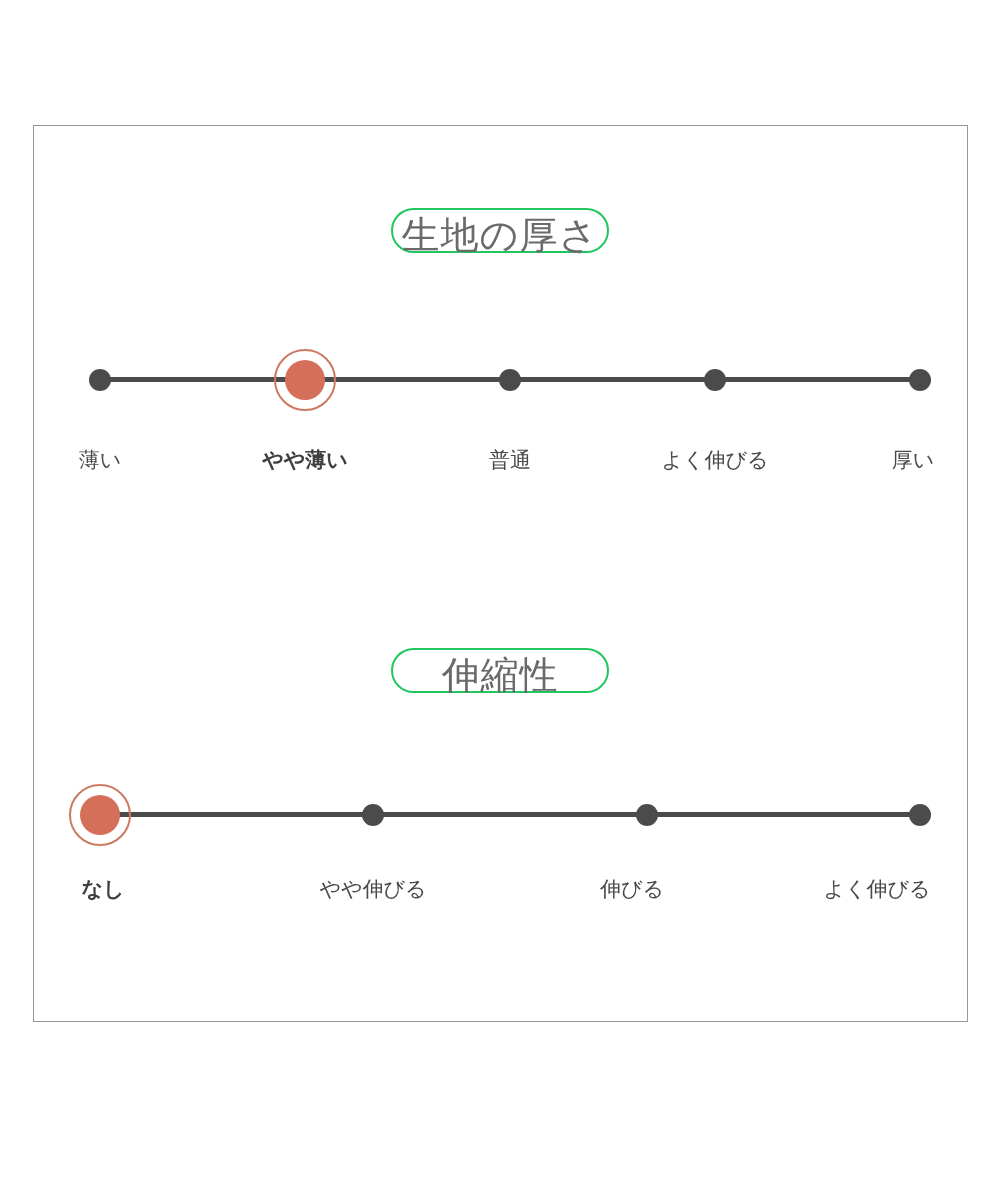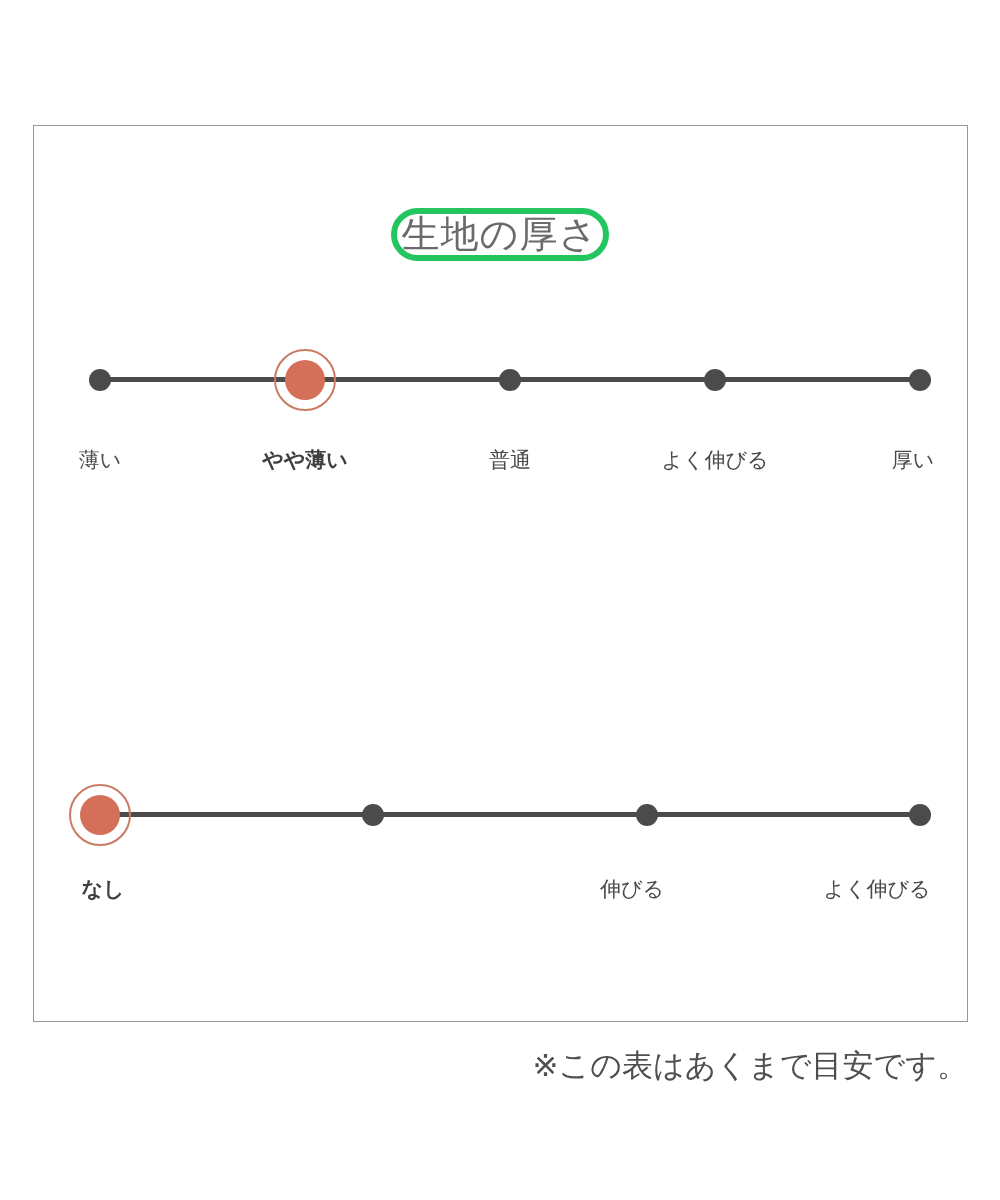--- a/index.html
+++ b/index.html
@@ -22,26 +22,26 @@
     width: 935px;
     height: 897px;
     border: 1px solid #979797;
     box-sizing: border-box;
   }
   .pill {
     position: absolute;
     left: 50%;
     transform: translateX(-50%);
     width: 218px;
-    height: 53px;
-    border: 6px solid #22c55e;
+    height: 45px;
+    border: 2px solid #22c55e;
     border-radius: 30px;
     box-sizing: border-box;
     display: flex;
-    align-items: center;
+    align-items: flex-start;
     justify-content: center;
   }
   .pill span {
     font-size: 38px;
     color: #6a6a6a;
     letter-spacing: 1px;
     white-space: nowrap;
   }
   .track {
     position: absolute;
@@ -111,26 +111,29 @@
   <div class="dot" style="left:510px; top:380px"></div>
   <div class="dot" style="left:715px; top:380px"></div>
   <div class="dot" style="left:920px; top:380px"></div>
 
   <div class="lbl" style="left:100px; top:446px">薄い</div>
   <div class="lbl sel" style="left:305px; top:446px">やや薄い</div>
   <div class="lbl" style="left:510px; top:446px">普通</div>
   <div class="lbl" style="left:715px; top:446px">よく伸びる</div>
   <div class="lbl" style="left:913px; top:446px">厚い</div>
 
+  <div class="pill" style="top:648px">
+    <span>伸縮性</span>
+  </div>
 
   <div class="track" style="left:100px; top:812px; width:820px"></div>
   <div class="dot selected" style="left:100px; top:815px"></div>
   <div class="dot" style="left:373px; top:815px"></div>
   <div class="dot" style="left:647px; top:815px"></div>
   <div class="dot" style="left:920px; top:815px"></div>
 
   <div class="lbl sel" style="left:103px; top:875px">なし</div>
+  <div class="lbl" style="left:373px; top:875px">やや伸びる</div>
   <div class="lbl" style="left:632px; top:875px">伸びる</div>
   <div class="lbl" style="left:877px; top:875px">よく伸びる</div>
 
-  <div class="note">※この表はあくまで目安です。</div>
 
 </div>
 
 </body></html>

